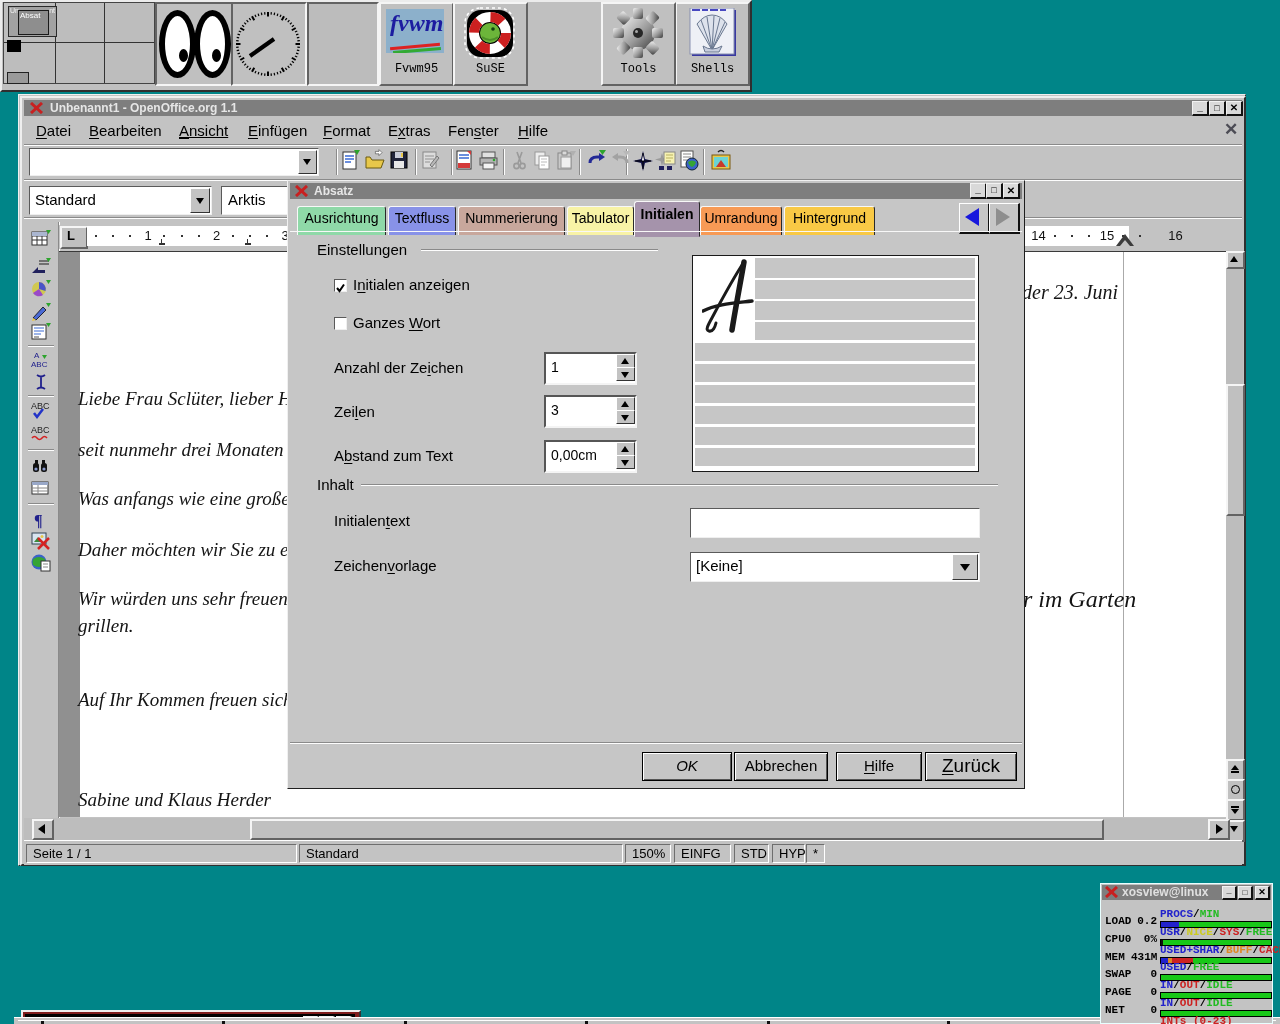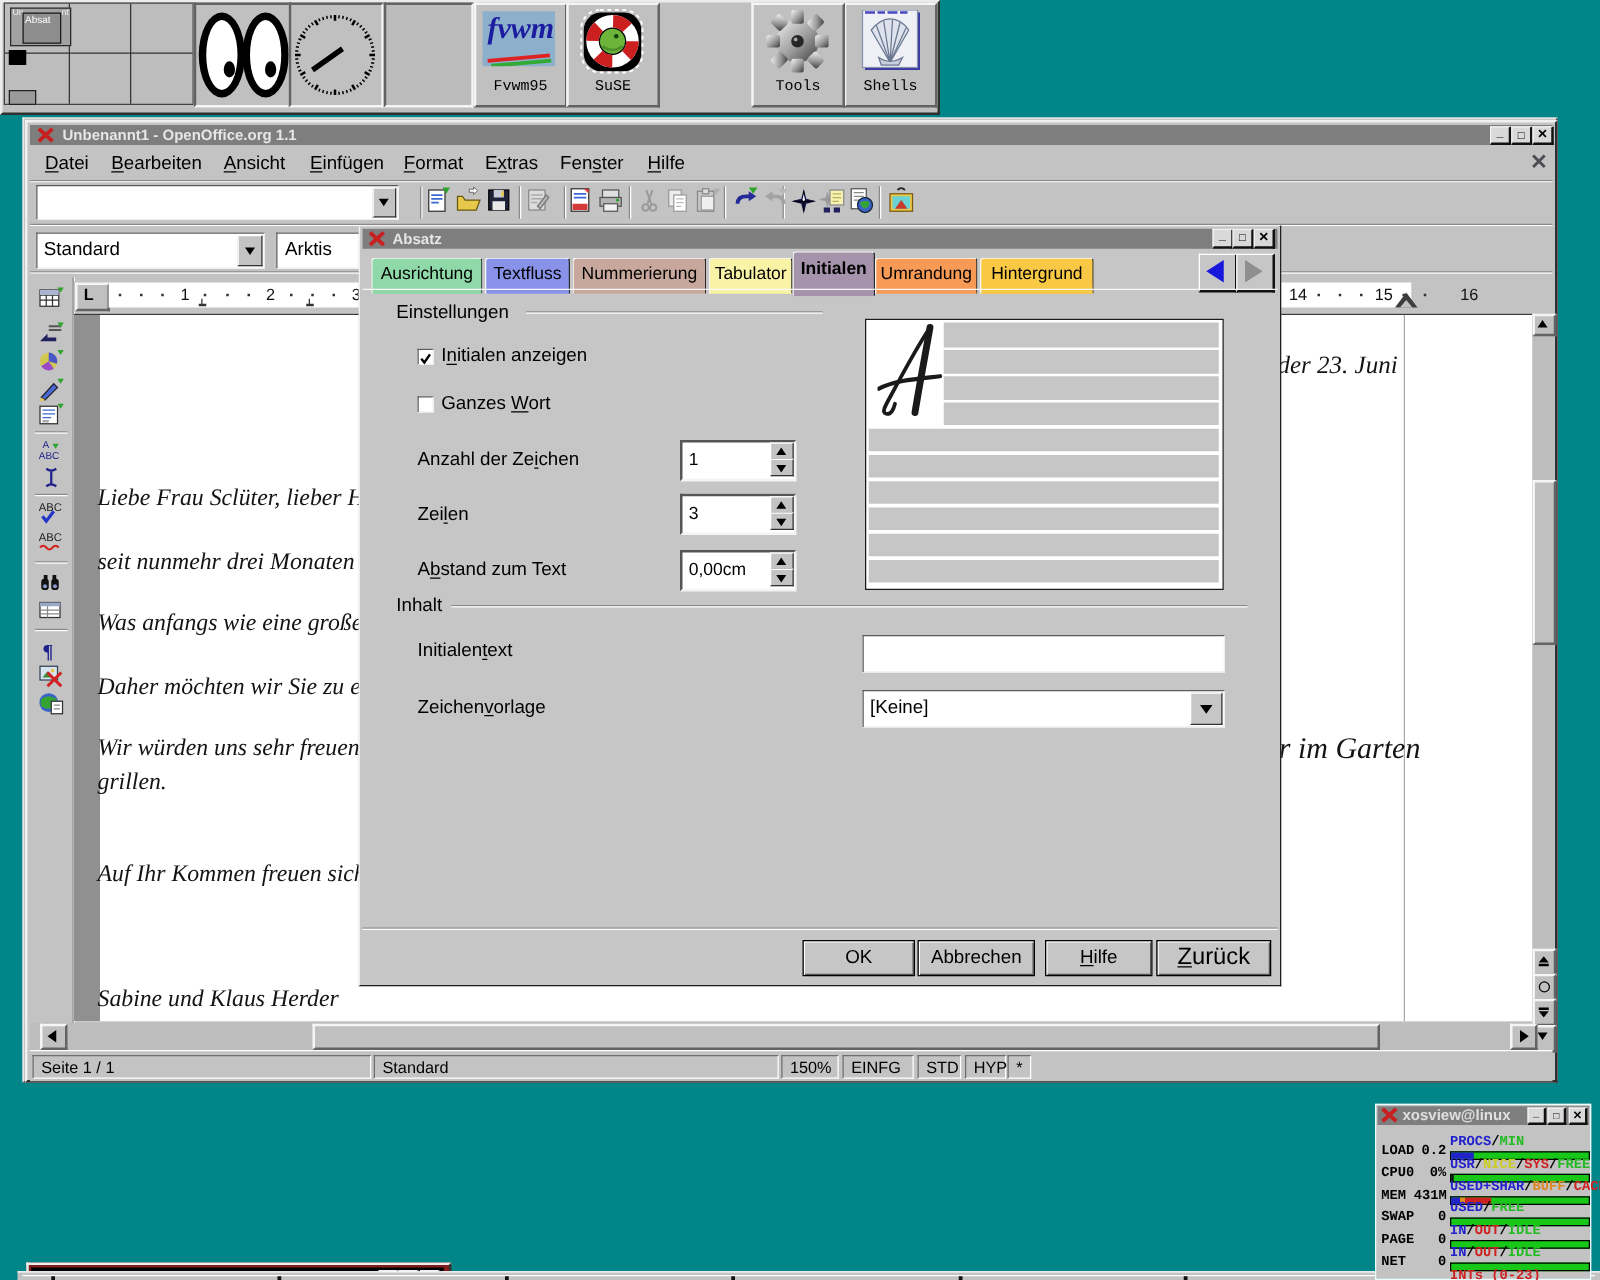--- a/index.html
+++ b/index.html
@@ -205,21 +205,21 @@
     </svg>
     <div class="abs" style="left:26px;top:1px;">Unbenannt1  -  OpenOffice.org 1.1</div>
     <div class="tbtn abs" style="left:1168px;top:1px;width:14px;height:12px;font-size:10px;line-height:9px;">_</div>
     <div class="tbtn abs" style="left:1185px;top:1px;width:14px;height:12px;font-size:9px;line-height:12px;">□</div>
     <div class="tbtn abs" style="left:1202px;top:1px;width:14px;height:12px;font-size:10px;line-height:12px;">✕</div>
   </div>
 
   <div class="abs" style="left:2px;top:18px;width:1218px;height:28px;background:#c3c3c3;font-size:15px;color:#000;">
     <span class="abs" style="left:12px;top:6px;"><u>D</u>atei</span>
     <span class="abs" style="left:65px;top:6px;"><u>B</u>earbeiten</span>
-    <span class="abs" style="left:155px;top:6px;"><u>A</u>nsicht</span>
+    <span class="abs" style="left:155px;top:6px;text-decoration:underline;"><u>A</u>nsicht</span>
     <span class="abs" style="left:224px;top:6px;"><u>E</u>infügen</span>
     <span class="abs" style="left:299px;top:6px;"><u>F</u>ormat</span>
     <span class="abs" style="left:364px;top:6px;">E<u>x</u>tras</span>
     <span class="abs" style="left:424px;top:6px;">Fen<u>s</u>ter</span>
     <span class="abs" style="left:494px;top:6px;"><u>H</u>ilfe</span>
     <span class="abs" style="left:1200px;top:3px;color:#4c4c55;font-weight:bold;font-size:17px;">✕</span>
   </div>
   <div class="grooveH abs" style="left:2px;top:46px;width:1218px;"></div>
 
   <div class="abs" style="left:2px;top:48px;width:1218px;height:32px;background:#c3c3c3;" id="toolbar1">
@@ -628,21 +628,21 @@
   <div class="abs white-field" style="left:402px;top:327px;width:288px;height:28px;"></div>
   <div class="dlglab" style="left:46px;top:376px;">Zeichen<u>v</u>orlage</div>
   <div class="abs white-field" style="left:402px;top:371px;width:288px;height:28px;">
     <div class="abs" style="left:5px;top:4px;font-size:15px;">[Keine]</div>
     <div class="abs" style="right:1px;top:1px;width:24px;height:24px;background:#c6c6c6;border-top:1px solid #fff;border-left:1px solid #fff;border-right:1px solid #333;border-bottom:1px solid #333;">
       <div class="arrdn" style="left:7px;top:9px;border-left-width:5px;border-right-width:5px;border-top-width:7px;"></div>
     </div>
   </div>
 
   <div class="grooveH abs" style="left:2px;top:561px;width:732px;"></div>
-  <div class="abs tbtn" style="left:354px;top:571px;width:88px;height:27px;font-weight:normal;font-size:15px;line-height:25px;background:#c6c6c6;border:1px solid #000;box-shadow:inset 1px 1px 0 #fff,inset -1px -1px 0 #555;">OK</div>
+  <div class="abs tbtn" style="left:354px;top:571px;width:88px;height:27px;font-weight:normal;font-size:15px;line-height:25px;background:#c6c6c6;border:1px solid #000;box-shadow:inset 1px 1px 0 #fff,inset -1px -1px 0 #555;font-style:italic;">OK</div>
   <div class="abs tbtn" style="left:446px;top:571px;width:92px;height:27px;font-weight:normal;font-size:15px;line-height:25px;background:#c6c6c6;border:1px solid #000;box-shadow:inset 1px 1px 0 #fff,inset -1px -1px 0 #555;">Abbrechen</div>
   <div class="abs tbtn" style="left:548px;top:571px;width:84px;height:27px;font-weight:normal;font-size:15px;line-height:25px;background:#c6c6c6;border:1px solid #000;box-shadow:inset 1px 1px 0 #fff,inset -1px -1px 0 #555;"><u>H</u>ilfe</div>
   <div class="abs tbtn" style="left:637px;top:571px;width:90px;height:27px;font-weight:normal;font-size:19px;line-height:25px;background:#c6c6c6;border:1px solid #000;box-shadow:inset 1px 1px 0 #fff,inset -1px -1px 0 #555;"><u>Z</u>urück</div>
 </div>
 
 <div class="abs" style="left:21px;top:1010px;width:340px;height:52px;background:#7f1d1d;
  border-top:2px solid #eee;border-left:2px solid #eee;border-right:2px solid #333;border-bottom:0;box-sizing:border-box;">
   <div class="abs" style="left:2px;top:2px;width:330px;height:17px;background:#000;color:#fff;font-weight:bold;font-size:13px;">
     <svg class="abs" style="left:4px;top:3px" width="14" height="12">
       <path d="M1 1 L12 11 M12 1 L1 11" stroke="#c82020" stroke-width="3"></path>

